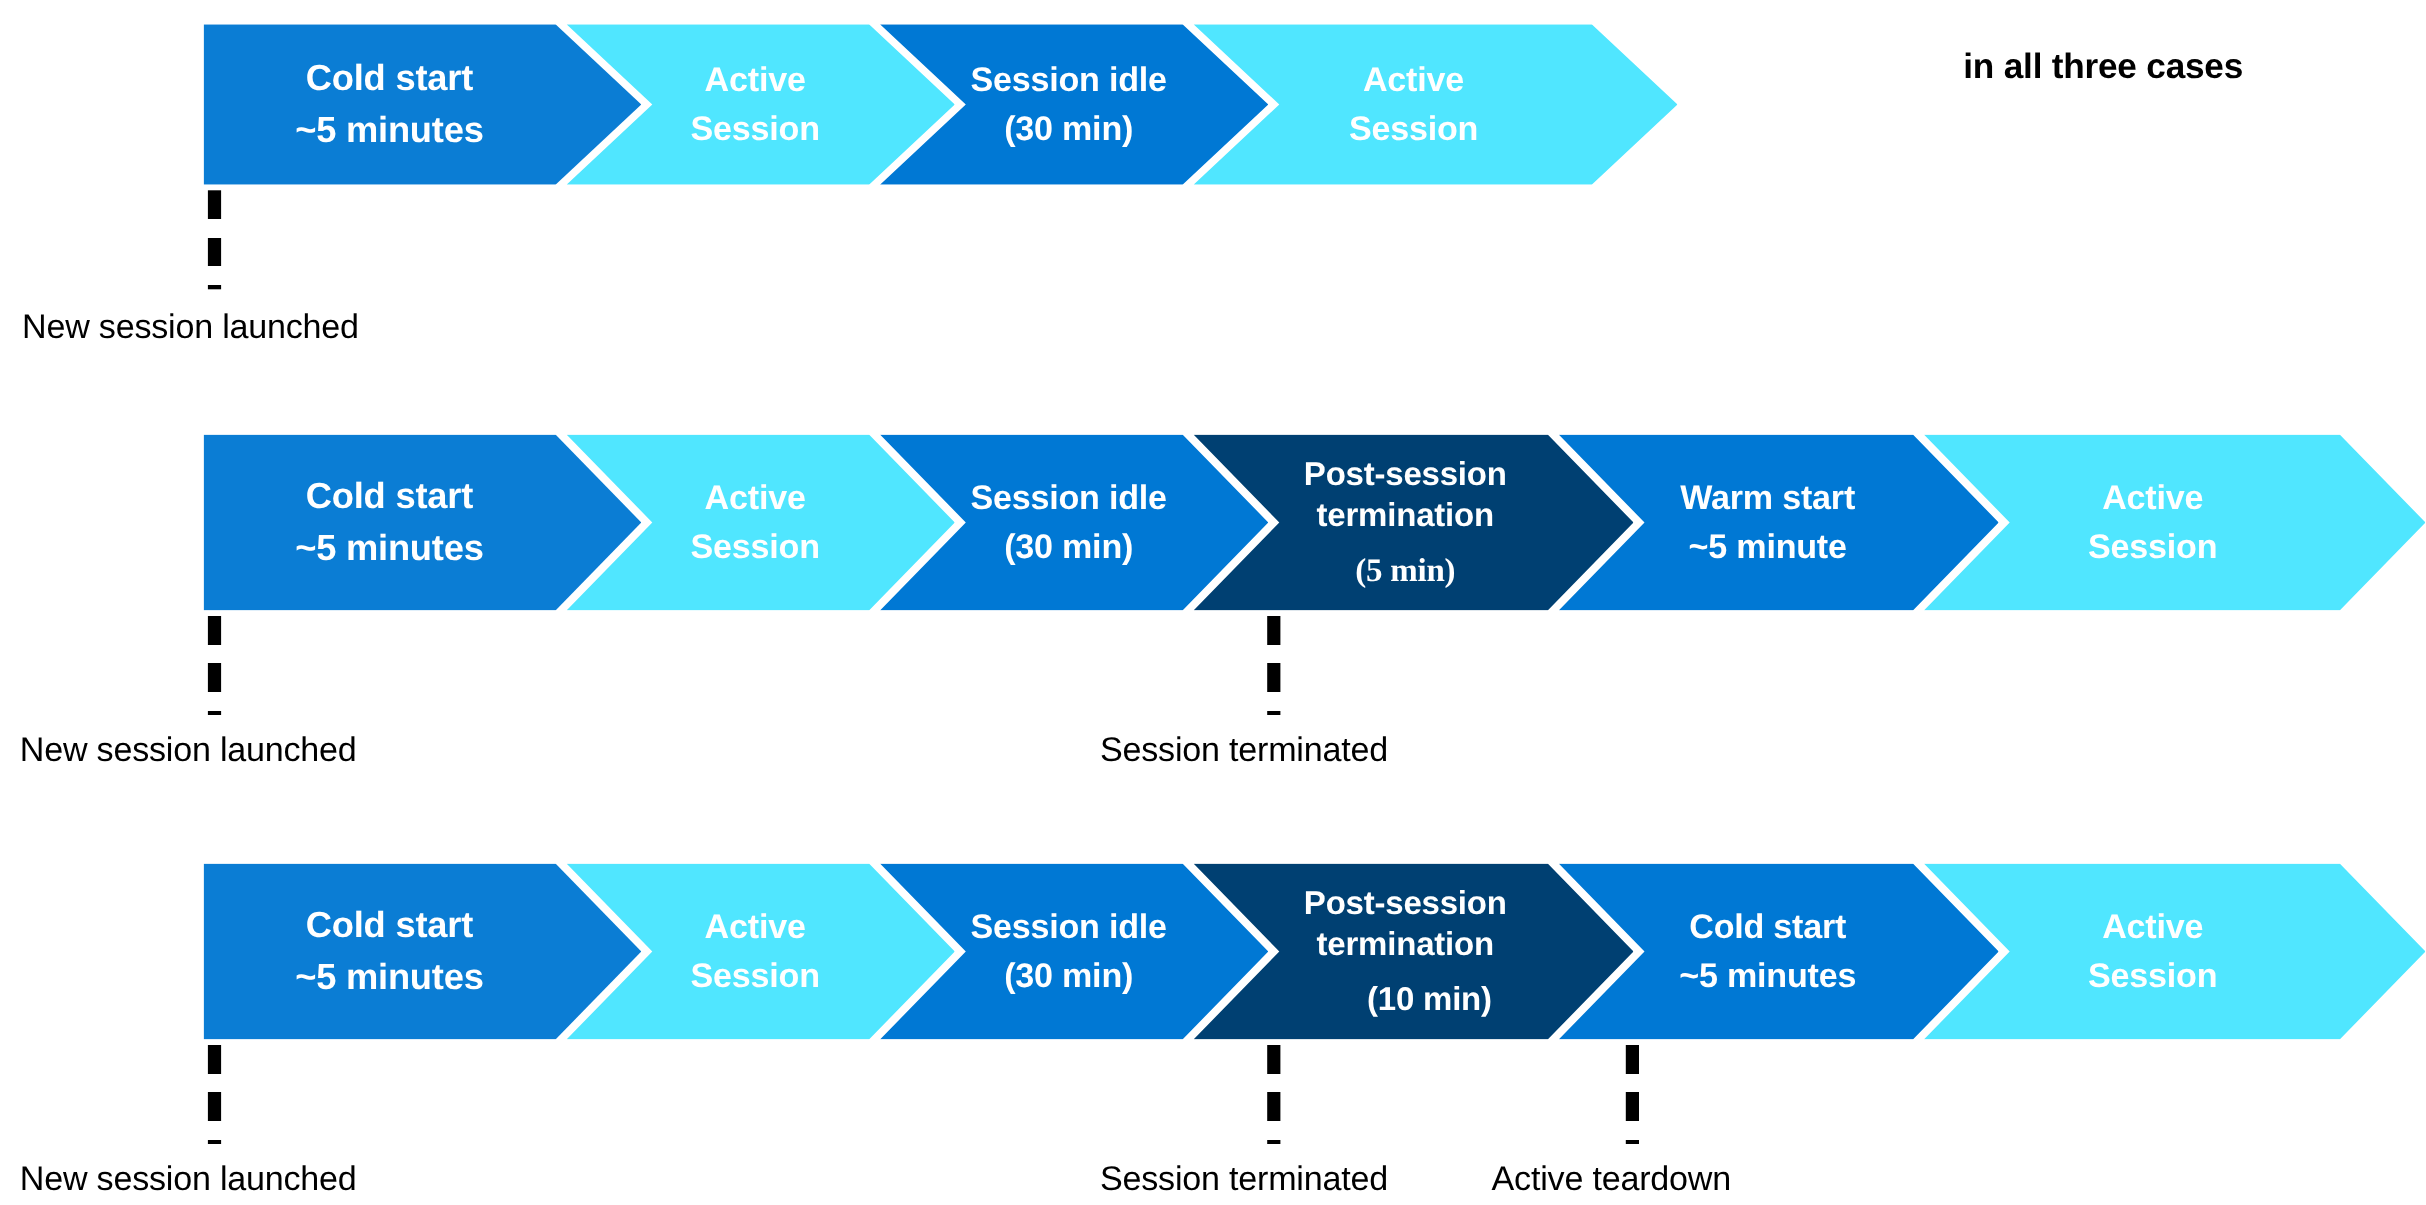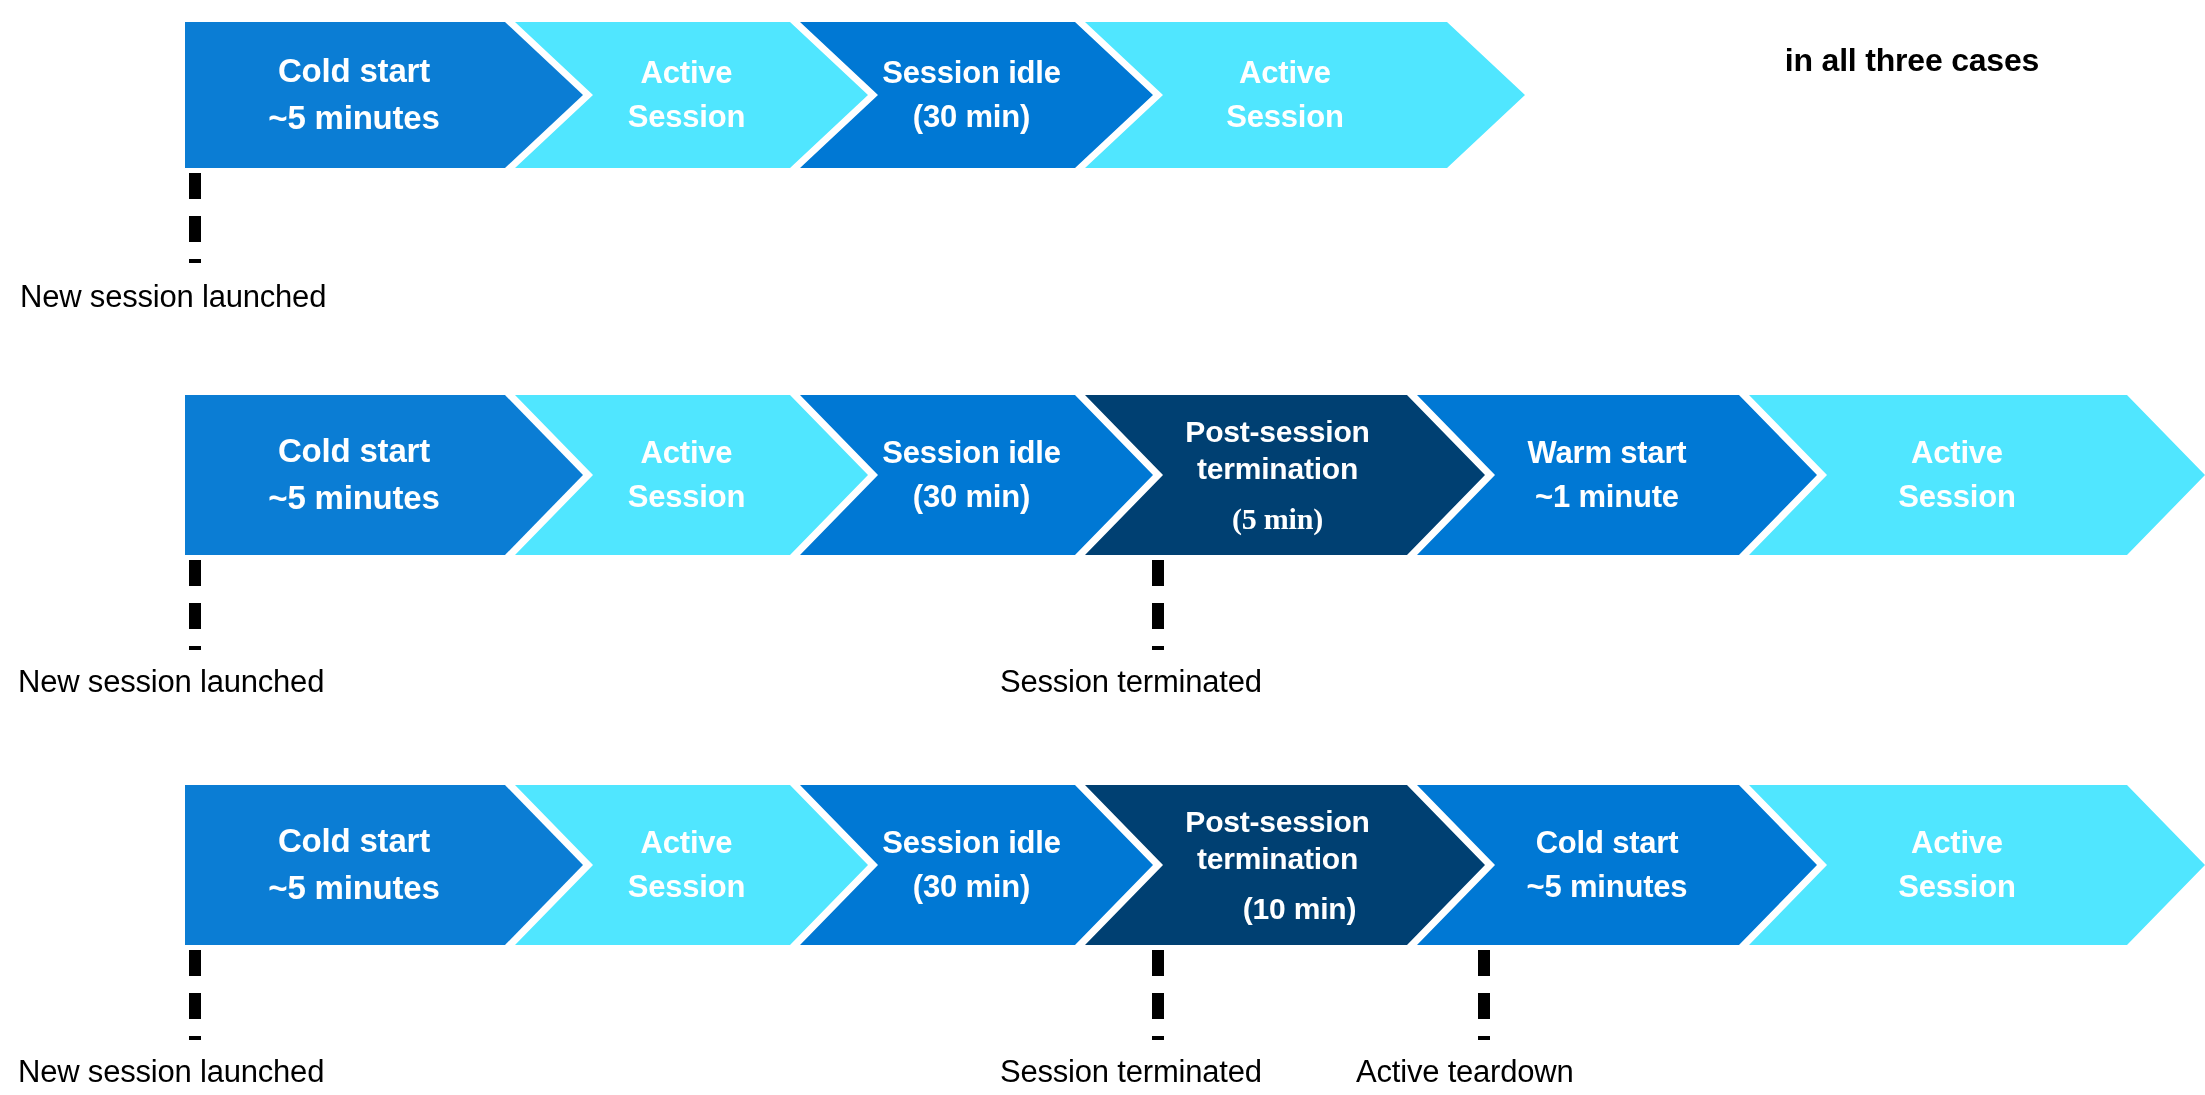--- a/index.html
+++ b/index.html
@@ -171,21 +171,21 @@
         <span class="line">Post-session</span>
         <span class="line">termination</span>
         <span class="line" style="margin-top:12px;font-family:Liberation Serif, serif;">(5 min)</span>
       </div>
     </div>
 
     <div class="chev" style="left:1417px; width:400px; background:#0078D4;
                 clip-path: polygon(0 0, 322px 0, 400px 50%, 322px 100%, 0 100%, 78px 50%);">
       <div class="txt-wrap" style="font-size:31px; margin-left:30px; margin-right:50px;text-align:right;">
         <span class="line">Warm start</span>
-        <span class="line">~1 minute</span>
+        <span class="line">~5 minute</span>
       </div>
     </div>
 
     <div class="chev" style="left:1749px; width:456px; background:#50E6FF;
                 clip-path: polygon(0 0, 378px 0, 456px 50%, 378px 100%, 0 100%, 78px 50%);">
       <div class="txt-wrap" style="font-size:31px; margin-left:30px; margin-right:70px;">
         <span class="line">Active</span>
         <span class="line">Session</span>
       </div>
     </div>

